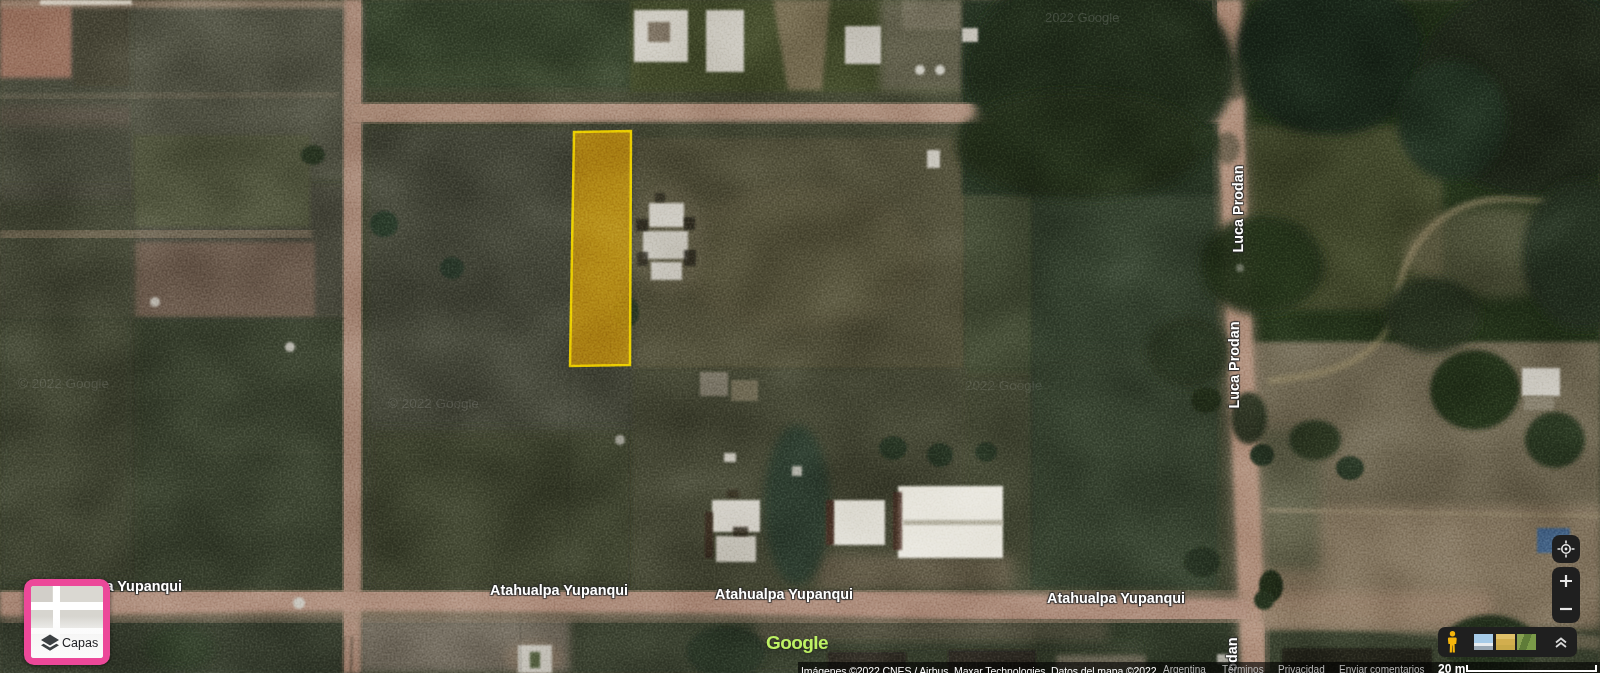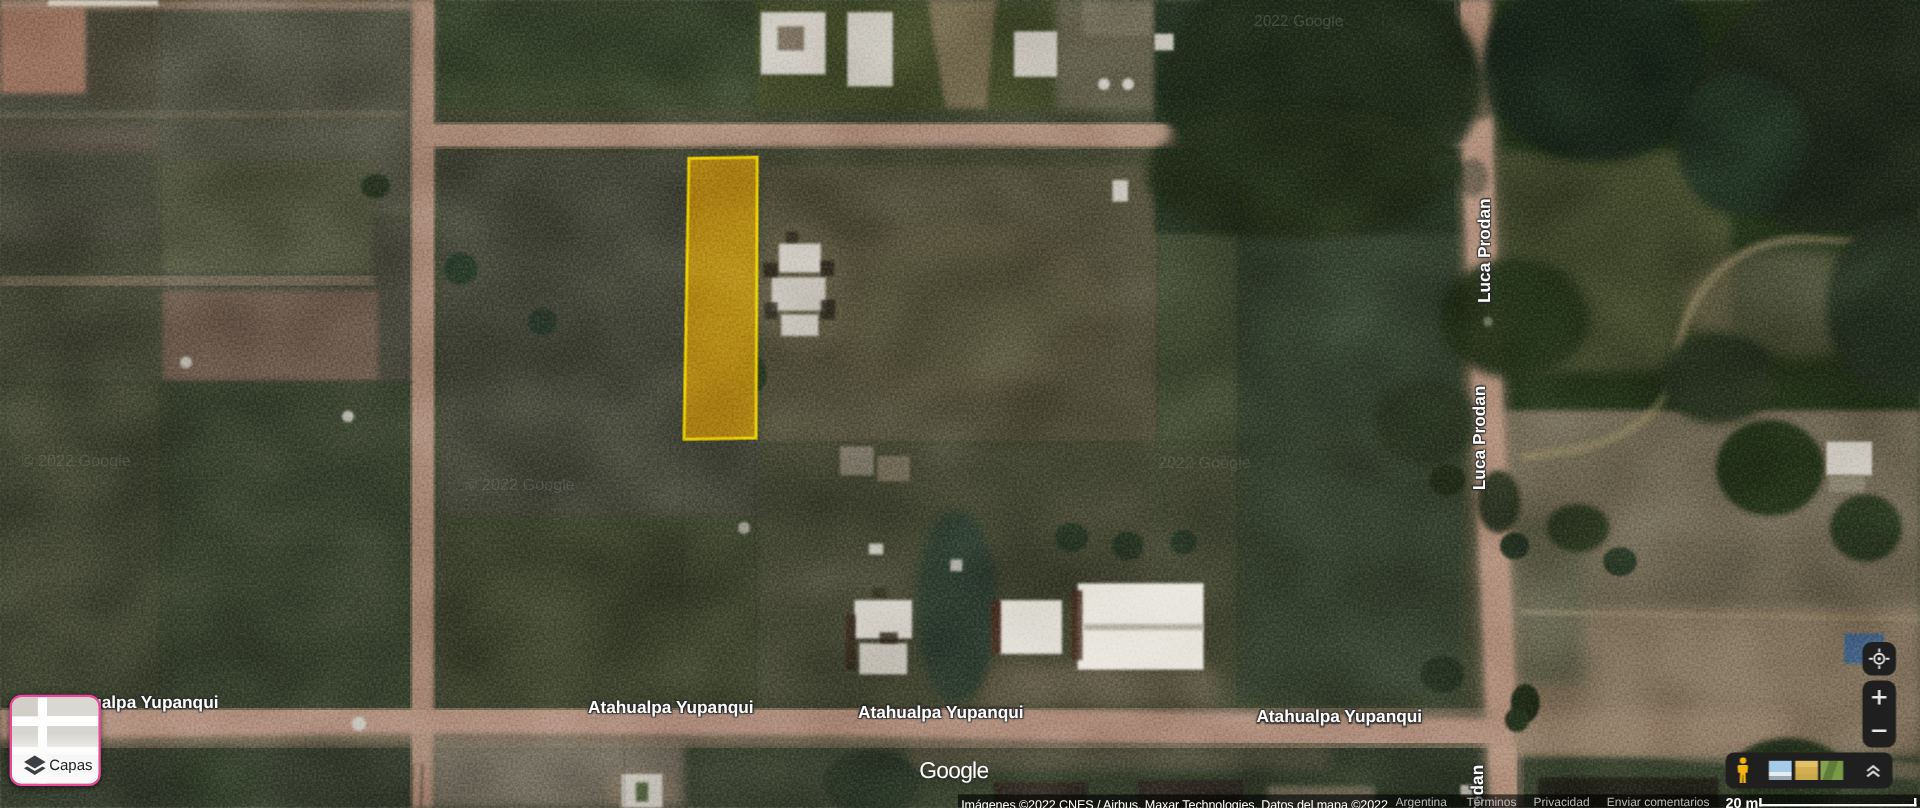--- a/index.html
+++ b/index.html
@@ -379,40 +379,40 @@
   <div class="lbl" style="left:715px;top:586px;">Atahualpa Yupanqui</div>
 
   <div class="lbl" style="left:1047px;top:590px;">Atahualpa Yupanqui</div>
 
   <div class="lbl vlbl" style="left:1195px;top:202px;width:85px;text-align:center;">Luca Prodan</div>
 
   <div class="lbl vlbl" style="left:1191px;top:358px;width:85px;text-align:center;">Luca Prodan</div>
 
   <div class="lbl vlbl" style="left:1189px;top:674px;width:85px;text-align:center;">Luca Prodan</div>
 
-  <div style="position:absolute;left:8px;top:579px;width:72px;height:72px;border:2px solid #ec4899;
+  <div style="position:absolute;left:24px;top:579px;width:72px;height:72px;border:7px solid #ec4899;
       border-radius:10px;box-shadow:0 1px 5px rgba(0,0,0,.55);overflow:hidden;background:#d9d7d1;">
 
     <div style="position:absolute;left:0;top:0;width:100%;height:100%;
       background:
         linear-gradient(to bottom, rgba(250,250,250,0) 42%, rgba(250,250,250,.9) 68%, #fbfbfb 100%),
         linear-gradient(to right, rgba(255,255,255,0) 0 30%, #fff 30% 40%, rgba(255,255,255,0) 40% 100%),
         linear-gradient(to bottom, #dad8d2 0 22%, #fff 22% 33%, #d7d5cf 33% 58%, #fff 58% 67%, #d5d3cd 67% 100%);"></div>
 
     <div style="position:absolute;left:0;top:0;width:21px;height:16px;background:#cfcdc7;opacity:.8;"></div>
 
     <svg style="position:absolute;left:9px;top:48px;" width="20" height="18" viewBox="0 0 20 18">
       <path d="M10 0.5 L19 6 L10 11.5 L1 6 Z" fill="#3c4043"></path>
       <path d="M10 13.6 L3.6 9.7 L1 11.3 L10 16.8 L19 11.3 L16.4 9.7 Z" fill="#3c4043"></path>
     </svg>
 
     <div style="position:absolute;left:31px;top:50px;font-size:12.5px;color:#202124;">Capas</div>
   </div>
 
-  <div style="position:absolute;left:766px;top:632px;color:#ffffff;font-size:20px;font-weight:normal;
+  <div style="position:absolute;left:766px;top:632px;color:#bef264;font-size:20px;font-weight:bold;
      letter-spacing:-0.6px;text-shadow:0 1px 3px rgba(0,0,0,.4);font-size:19px;">Google</div>
 
   <div style="position:absolute;left:798px;top:662px;width:802px;height:11px;background:rgba(0,0,0,.62);"></div>
 
   <div style="position:absolute;left:801px;top:665px;color:#fff;font-size:10.5px;letter-spacing:-0.1px;white-space:nowrap;">Imágenes ©2022 CNES / Airbus, Maxar Technologies, Datos del mapa ©2022</div>
 
   <div style="position:absolute;left:1163px;top:664px;color:#b9b9b9;font-size:10px;">Argentina</div>
 
   <div style="position:absolute;left:1222px;top:664px;color:#b9b9b9;font-size:10px;">Términos</div>
 

